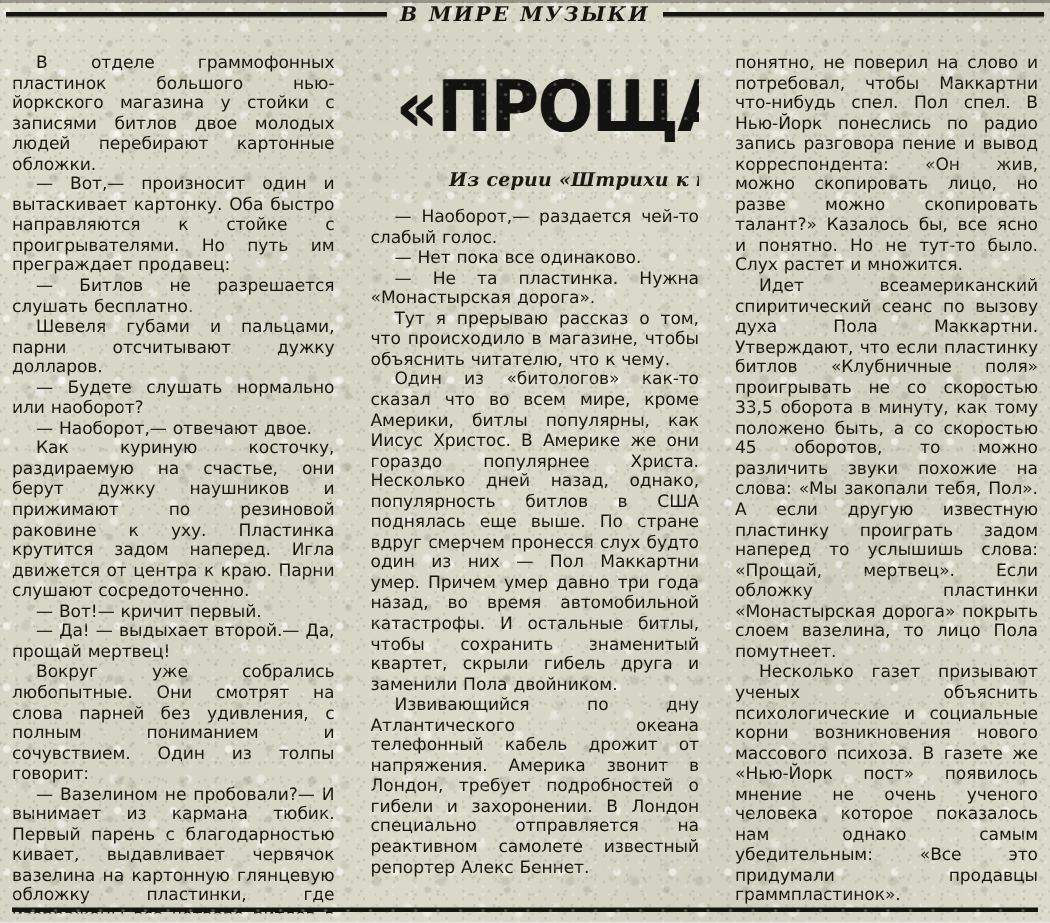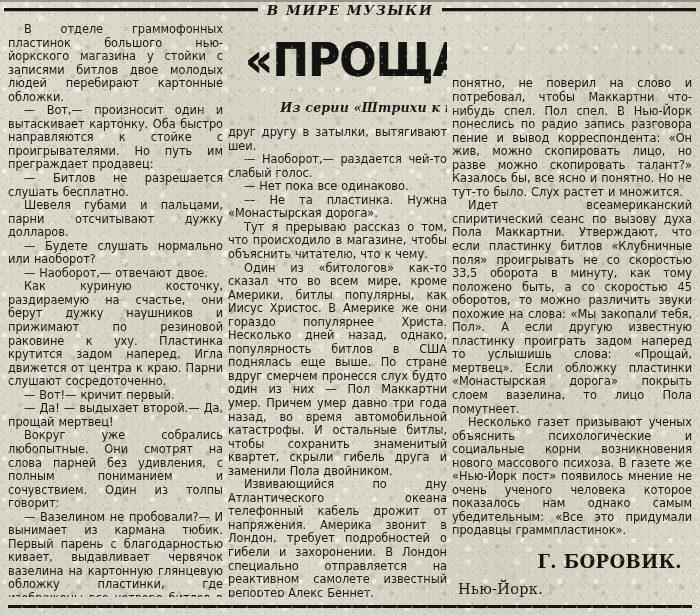--- a/index.html
+++ b/index.html
@@ -78,22 +78,23 @@
   .sheet {
     position: relative;
     padding: 4px 8px 0 8px;
     box-sizing: border-box;
     height: calc(615px - 19px);
   }
 
   .layout {
     display: grid;
     grid-template-columns: 215px 219px 1fr;
-    column-gap: 5px;
+    column-gap: 24px;
     height: 574px;
+    margin-top: 12px;
   }
 
   .col {
     position: relative;
     overflow: hidden;
   }
   
   .col-1::after,
   .col-2::after {
     content: "";
@@ -233,21 +234,20 @@
           <p>Вокруг уже собрались любопытные. Они смотрят на слова парней без удивления, с полным пониманием и сочувствием. Один из толпы говорит:</p>
           <p>— Вазелином не пробовали?— И вынимает из кармана тюбик. Первый парень с благодарностью кивает, выдавливает червячок вазелина на картонную глянцевую обложку пластинки, где изображены все четверо битлов в длинных черных сюртучах почтой прошлого столетия с цветастыми бантами у воротничков. От вазелина лица битлов становятся потными, будто они сидят не на диване, а на верхней полке парилки в Сандуновских банях. Любопытные, которых становится все больше, дышат</p>
         </div>
       </div>
 
       <div class="col col-2">
         <div class="col-right-stack">
           <div class="headline" style="margin-left:0;width:428px;">«ПРОЩАЙ, МЕРТВЕЦ»</div>
           <div class="subtitle" style="width:428px;">Из серии «Штрихи к портрету Америки»</div>
           <div class="body-text col-2-text" style="margin-top:11px;">
-            <p class="noindent">друг другу в затылки, вытягивают шеи.</p>
             <p>— Наоборот,— раздается чей-то слабый голос.</p>
             <p>— Нет пока все одинаково.</p>
             <p>— Не та пластинка. Нужна «Монастырская дорога».</p>
             <p>Тут я прерываю рассказ о том, что происходило в магазине, чтобы объяснить читателю, что к чему.</p>
             <p>Один из «битологов» как-то сказал что во всем мире, кроме Америки, битлы популярны, как Иисус Христос. В Америке же они гораздо популярнее Христа. Несколько дней назад, однако, популярность битлов в США поднялась еще выше. По стране вдруг смерчем пронесся слух будто один из них — Пол Маккартни умер. Причем умер давно три года назад, во время автомобильной катастрофы. И остальные битлы, чтобы сохранить знаменитый квартет, скрыли гибель друга и заменили Пола двойником.</p>
             <p>Извивающийся по дну Атлантического океана телефонный кабель дрожит от напряжения. Америка звонит в Лондон, требует подробностей о гибели и захоронении. В Лондон специально отправляется на реактивном самолете известный репортер Алекс Беннет.</p>
 
           </div>
         </div>
       </div>

